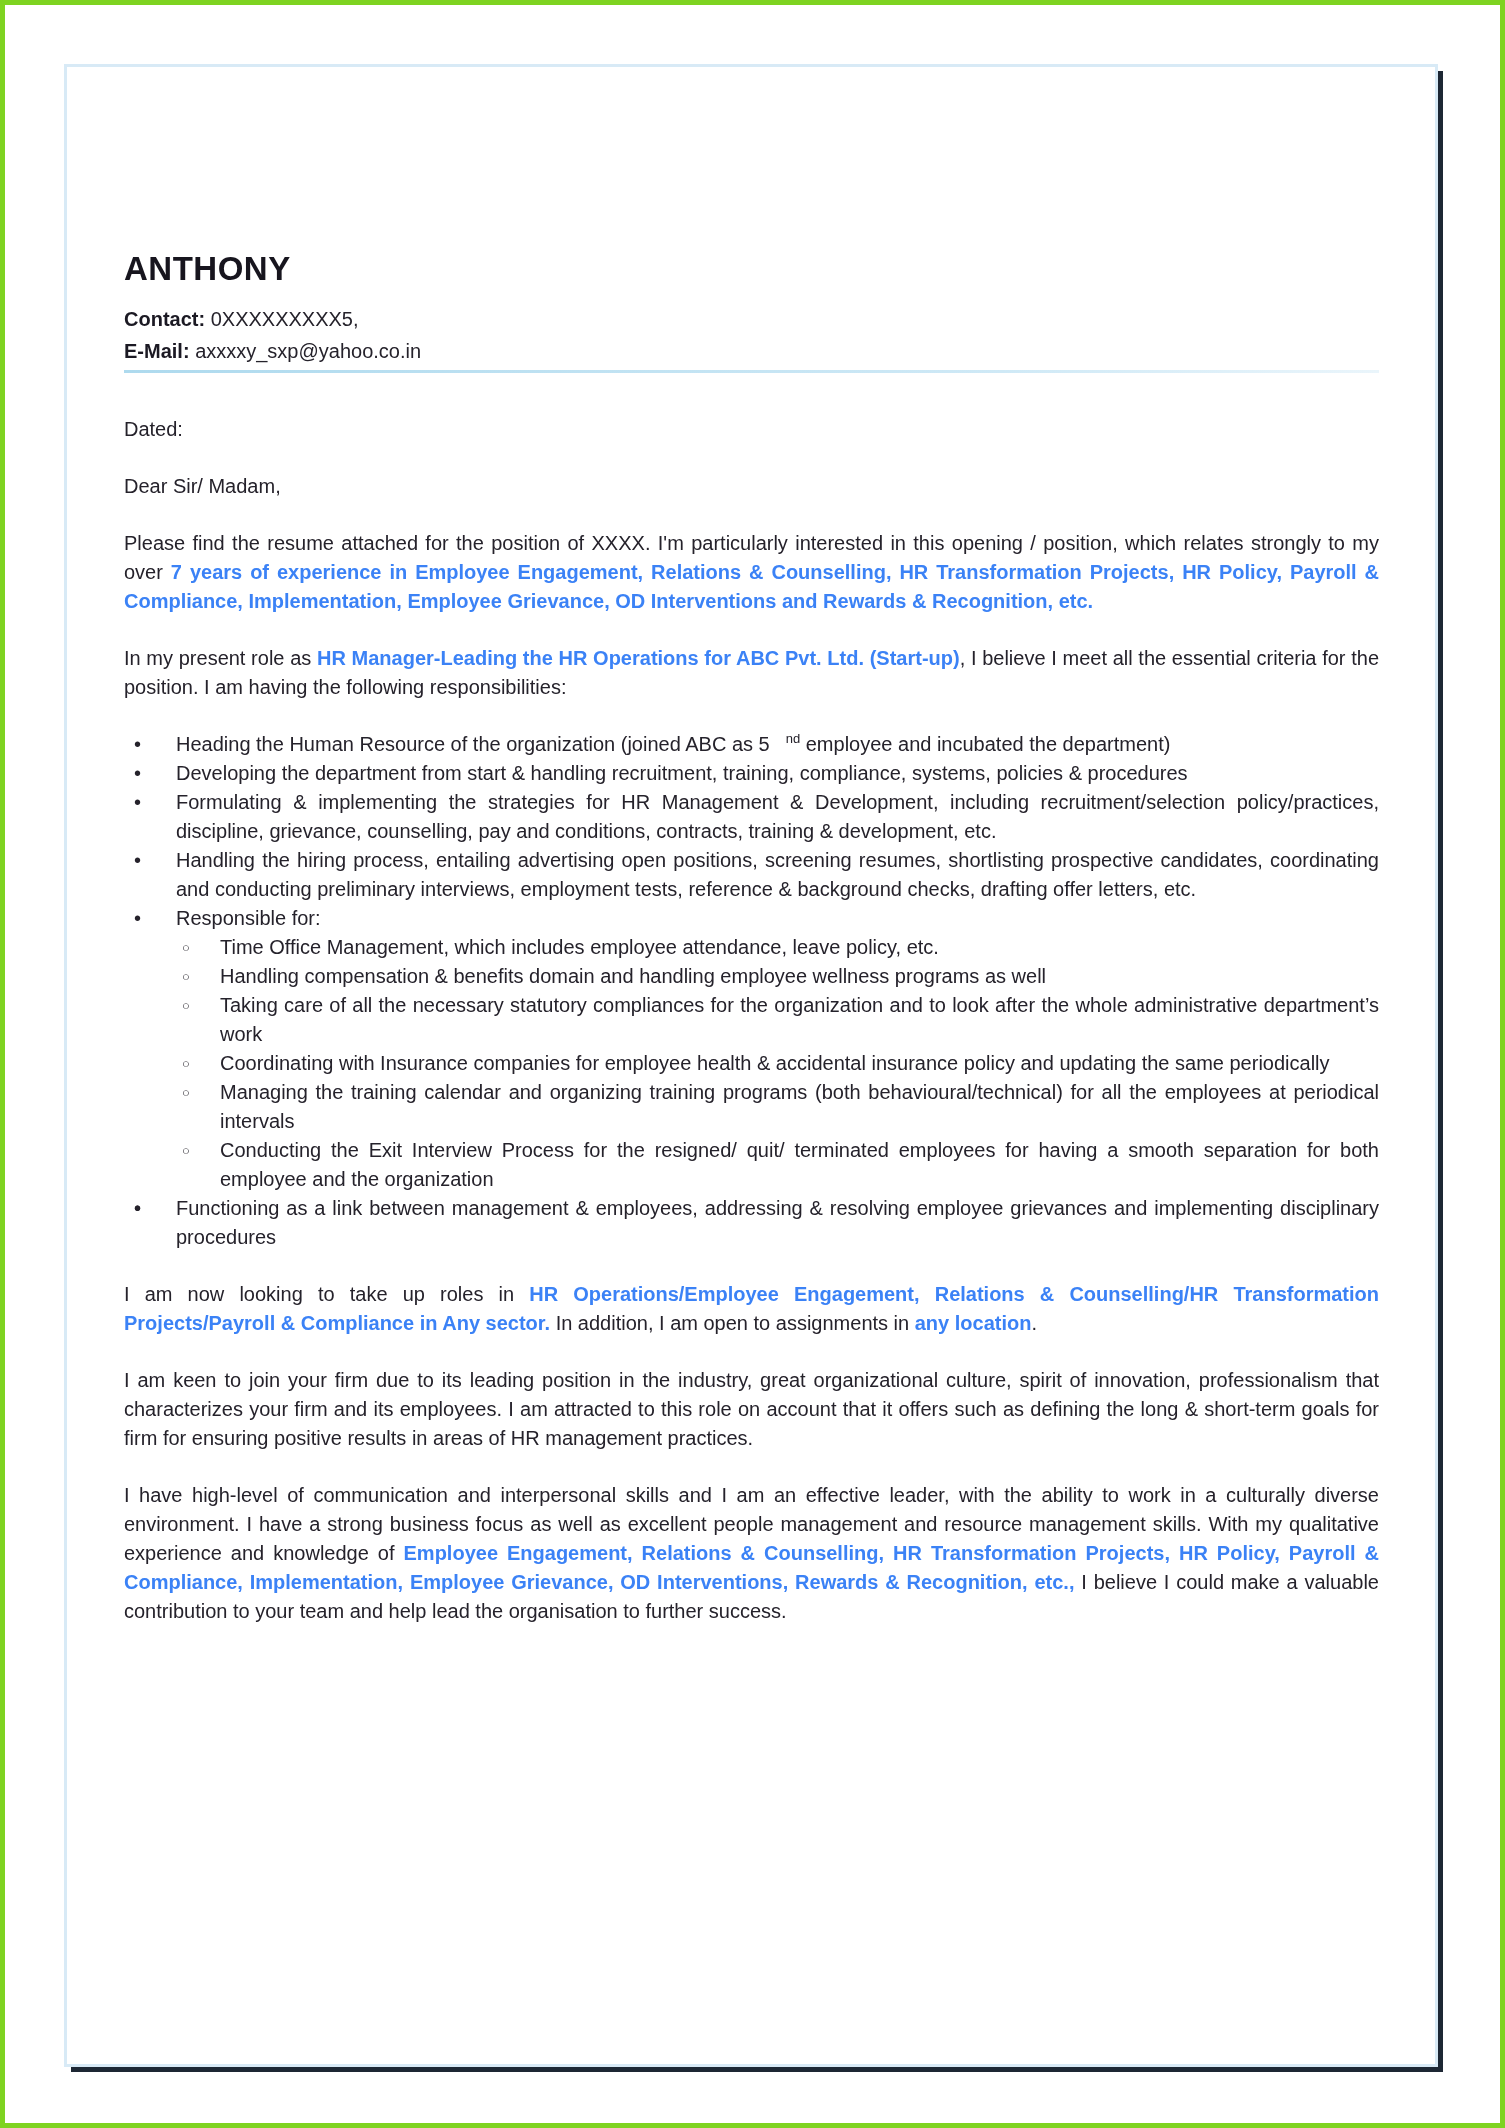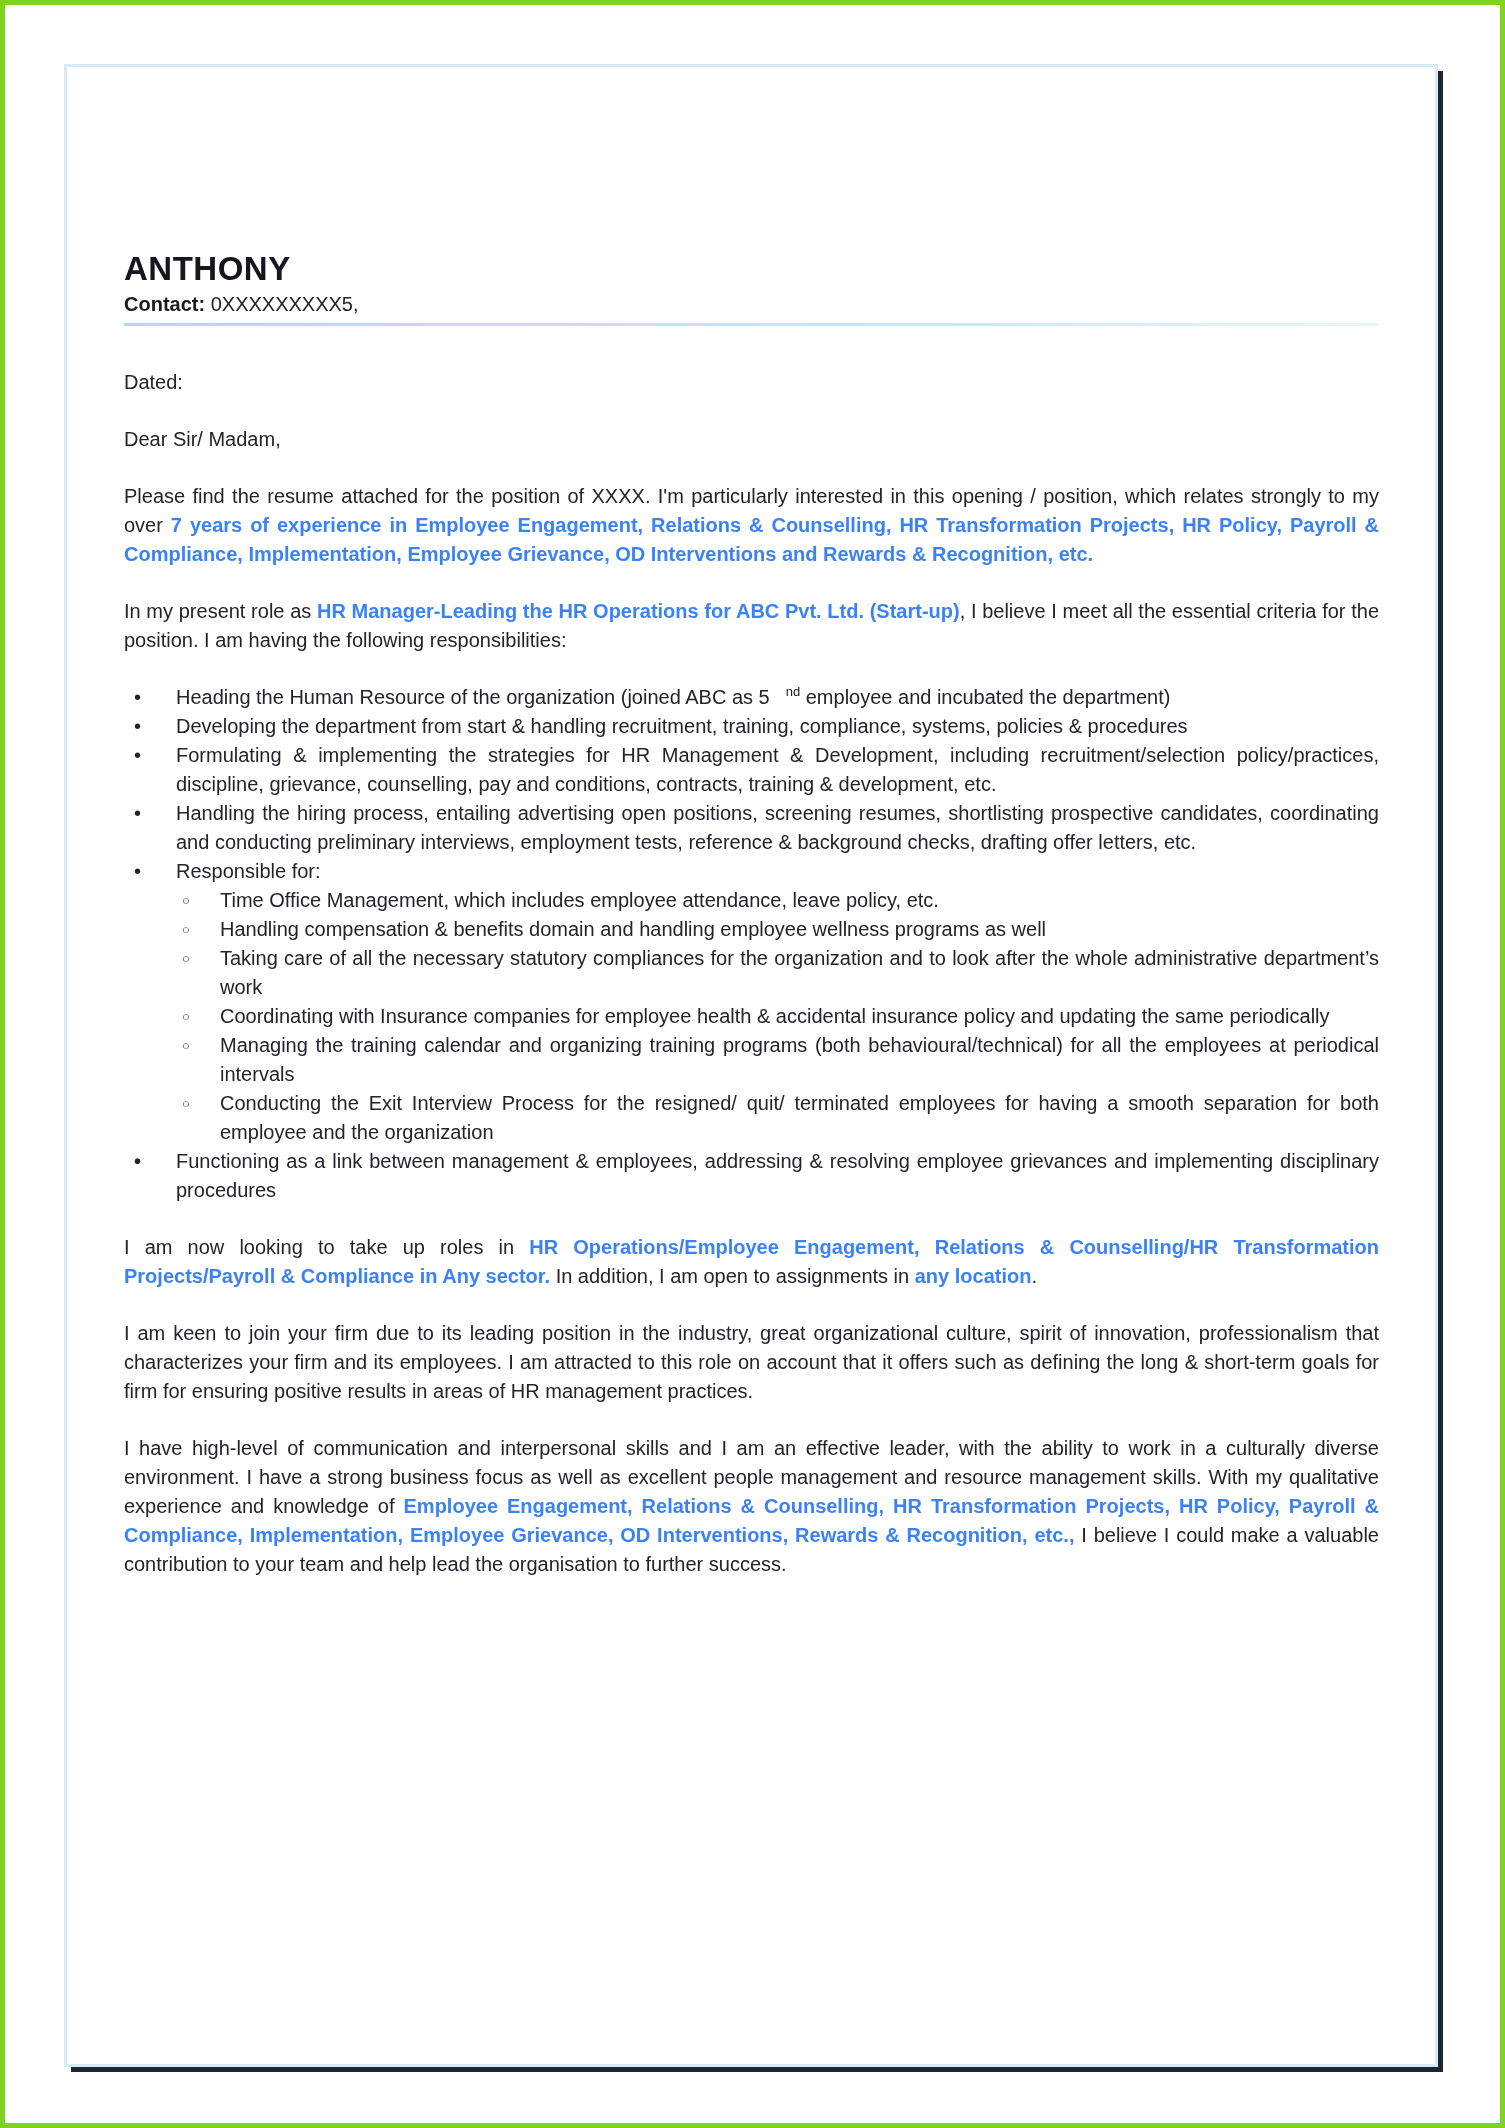--- a/index.html
+++ b/index.html
@@ -18,21 +18,21 @@
     background: #ffffff;
     border: 3px solid #d8eaf6;
     box-shadow: 6px 6px 0 -1px #1d2734;
     padding: 184px 56px 0 57px;
   }
   .title {
     margin: 0; text-align: left;
     font-size: 33px; font-weight: 700; color: #17151e;
     letter-spacing: 0.5px; line-height: 36px;
   }
-  .contact-block { margin-top: 1px; }
+  .contact-block { margin-top: 16px; }
   .contact-line {
     font-size: 20px; line-height: 32px; color: #25222b;
   }
   .contact-line .lbl { font-weight: 700; color: #1b1923; }
   .divider {
     height: 3px; margin-top: 3px;
     background: linear-gradient(to right, #aedaee 0%, #cfe9f6 70%, #eaf5fb 100%);
   }
   .letter-body {
     margin-top: 42px;
@@ -59,20 +59,24 @@
 <div class="frame"></div>
 
 <div class="page">
   <h1 class="title">ANTHONY</h1>
 
   <div class="contact-block">
     <div class="contact-line">
       <span class="lbl">Contact:</span>
       <span>0XXXXXXXXX5,</span>
     </div>
+    <div class="contact-line">
+      <span class="lbl">E-Mail:</span>
+      <span>axxxxy_sxp@yahoo.co.in</span>
+    </div>
   </div>
 
   <div class="divider"></div>
 
   <div class="letter-body">
       <p class="para"><span>Dated:</span></p>
       <p class="para"><span>Dear Sir/ Madam,</span></p>
       <p class="para"><span>Please find the resume attached for the position of XXXX. I'm particularly interested in this opening / position, which relates strongly to my over </span><span class="b">7 years of experience in Employee Engagement, Relations &amp; Counselling, HR Transformation Projects, HR Policy, Payroll &amp; Compliance, Implementation, Employee Grievance, OD Interventions and Rewards &amp; Recognition, etc.</span></p>
       <p class="para"><span>In my present role as </span><span class="b">HR Manager-Leading the HR Operations for ABC Pvt. Ltd. (Start-up)</span><span>, I believe I meet all the essential criteria for the position. I am having the following responsibilities:</span></p>
       <div class="list">

